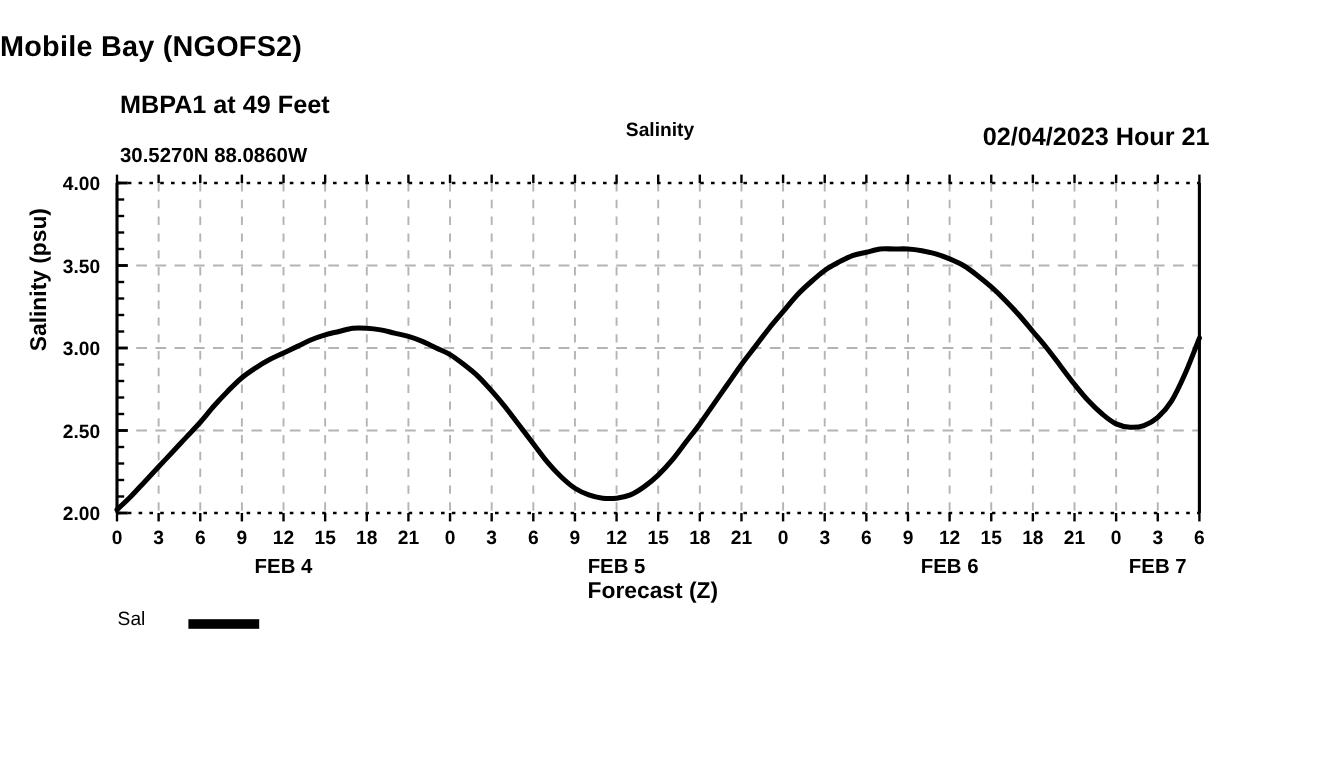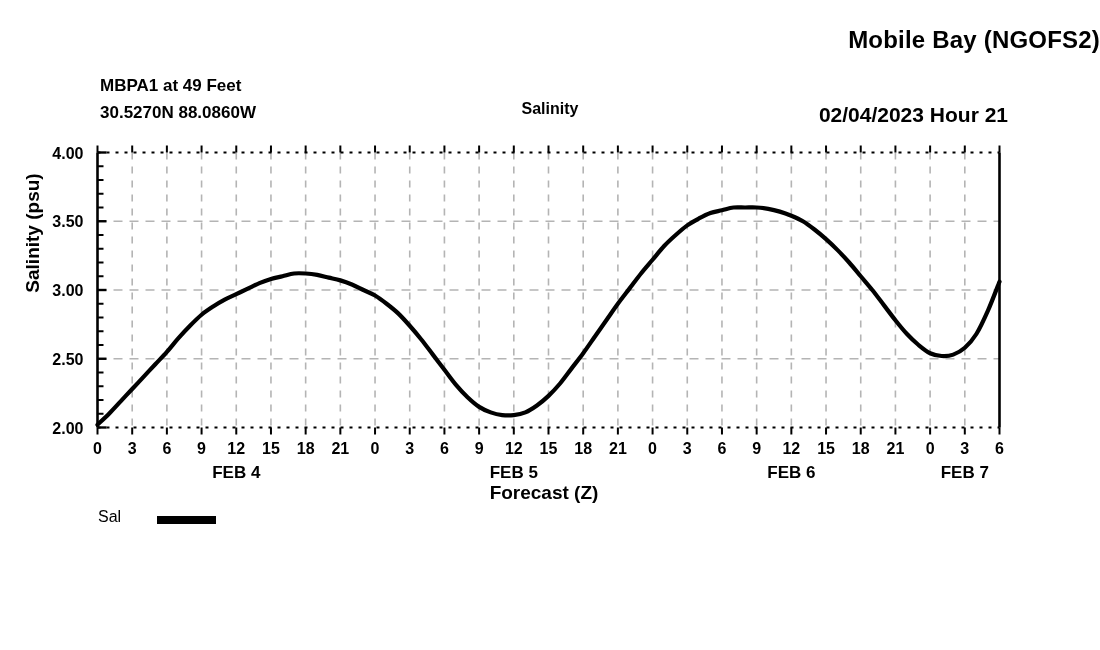--- a/index.html
+++ b/index.html
@@ -13,36 +13,36 @@
     position: relative;
     font-family: "Liberation Sans", sans-serif;
     color: #000000;
     overflow: hidden;
   }
   .title-main {
     position: absolute;
     left: 0;
     top: 26px;
     width: 1100px;
-    text-align: right;
+    text-align: left;
     font-size: 24px;
     font-weight: bold;
     letter-spacing: 0.2px;
   }
   .station-line1 {
     position: absolute;
     left: 100px;
     top: 76px;
-    font-size: 17px;
+    font-size: 21px;
     font-weight: bold;
   }
   .station-line2 {
     position: absolute;
     left: 100px;
-    top: 103px;
+    top: 120px;
     font-size: 17px;
     font-weight: bold;
   }
   .subtitle-center {
     position: absolute;
     left: 0;
     top: 100px;
     width: 1100px;
     text-align: center;
     font-size: 16px;

